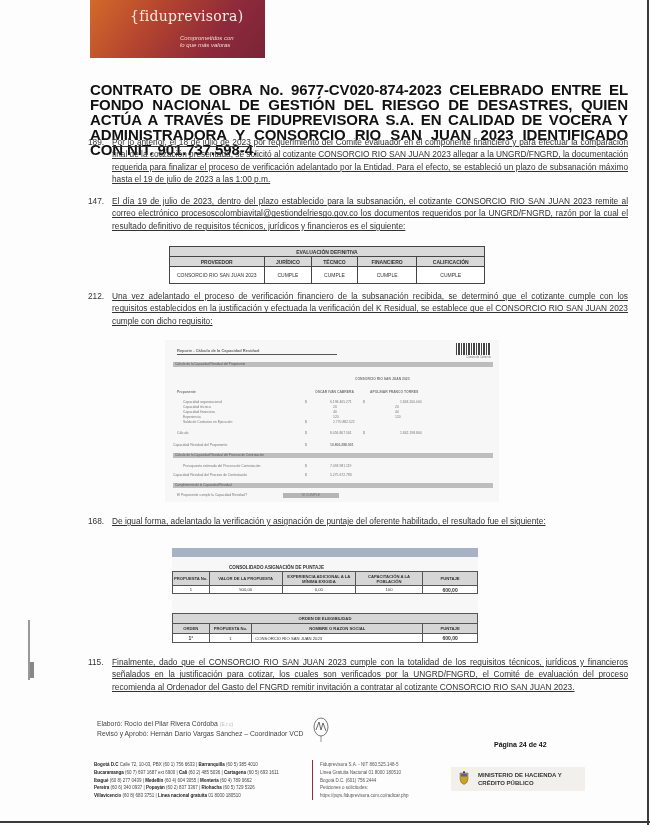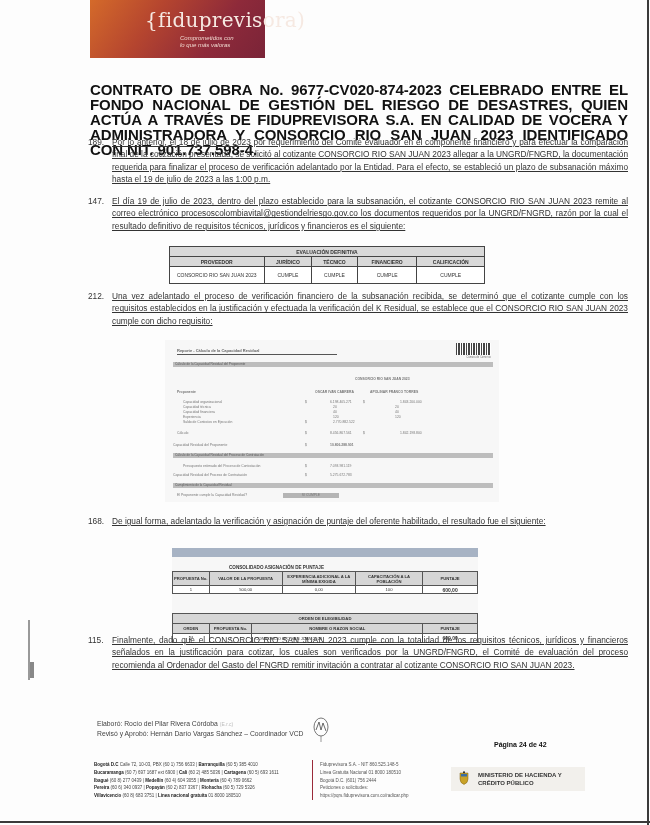--- a/index.html
+++ b/index.html
@@ -7,37 +7,37 @@
     width: 650px; height: 825px; background: #fdfdfd; position: relative; overflow: hidden;
     font-family: "Liberation Sans", sans-serif; color: #2a2a2a;
   }
   .page-border-right { position: absolute; right: 1px; top: 0; width: 2px; height: 825px; background: #3a3a3a; }
   .page-border-bottom { position: absolute; left: 0; bottom: 2px; width: 650px; height: 2px; background: #3a3a3a; }
 
   .logo {
     position: absolute; left: 90px; top: 0; width: 175px; height: 58px;
     background: linear-gradient(125deg, #d46a2a 0%, #b5452f 35%, #8e2a3a 70%, #7a2438 100%);
   }
-  .logo-name { position: absolute; left: 55px; top: 8px; font-family: "DejaVu Serif", serif; font-size: 20px; color: #f6e9e2; letter-spacing: 0.3px; }
+  .logo-name { position: absolute; left: 40px; top: 8px; font-family: "DejaVu Serif", serif; font-size: 14px; color: #f6e9e2; letter-spacing: 0.3px; }
   .logo-tag { position: absolute; left: 90px; top: 35px; font-size: 6px; line-height: 7px; color: #f0d8cf; font-style: italic; }
 
   .title {
     position: absolute; left: 90px; top: 82px; width: 538px;
     font-size: 15px; font-weight: bold; line-height: 15px; color: #111; text-align: justify; text-align-last: left;
     letter-spacing: -0.1px;
   }
 
   .para { position: absolute; left: 88px; width: 540px; font-size: 8.3px; line-height: 12.4px; color: #333; }
   .para .num { position: absolute; left: 0; top: 0; width: 22px; }
   .para .txt { margin-left: 24px; text-align: justify; text-decoration: underline; }
   .p111 { top: 136px; }
   .p112 { top: 195px; }
   .p113 { top: 290px; }
   .p114 { top: 515px; }
-  .p115 { top: 634px; }
+  .p115 { top: 656px; }
 
   table { border-collapse: collapse; }
   .eval-table { position: absolute; left: 169px; top: 246px; width: 316px; font-size: 5px; color: #333; }
   .eval-table td, .eval-table th { border: 0.8px solid #444; text-align: center; padding: 1px 2px; }
   .eval-table th { background: #d9d9d9; font-weight: bold; height: 7px; }
   .eval-table td { height: 14px; background: #fff; }
 
   .scan {
     position: absolute; left: 165px; top: 340px; width: 334px; height: 162px; background: #f7f7f7;
     font-size: 3.4px; color: #777;

